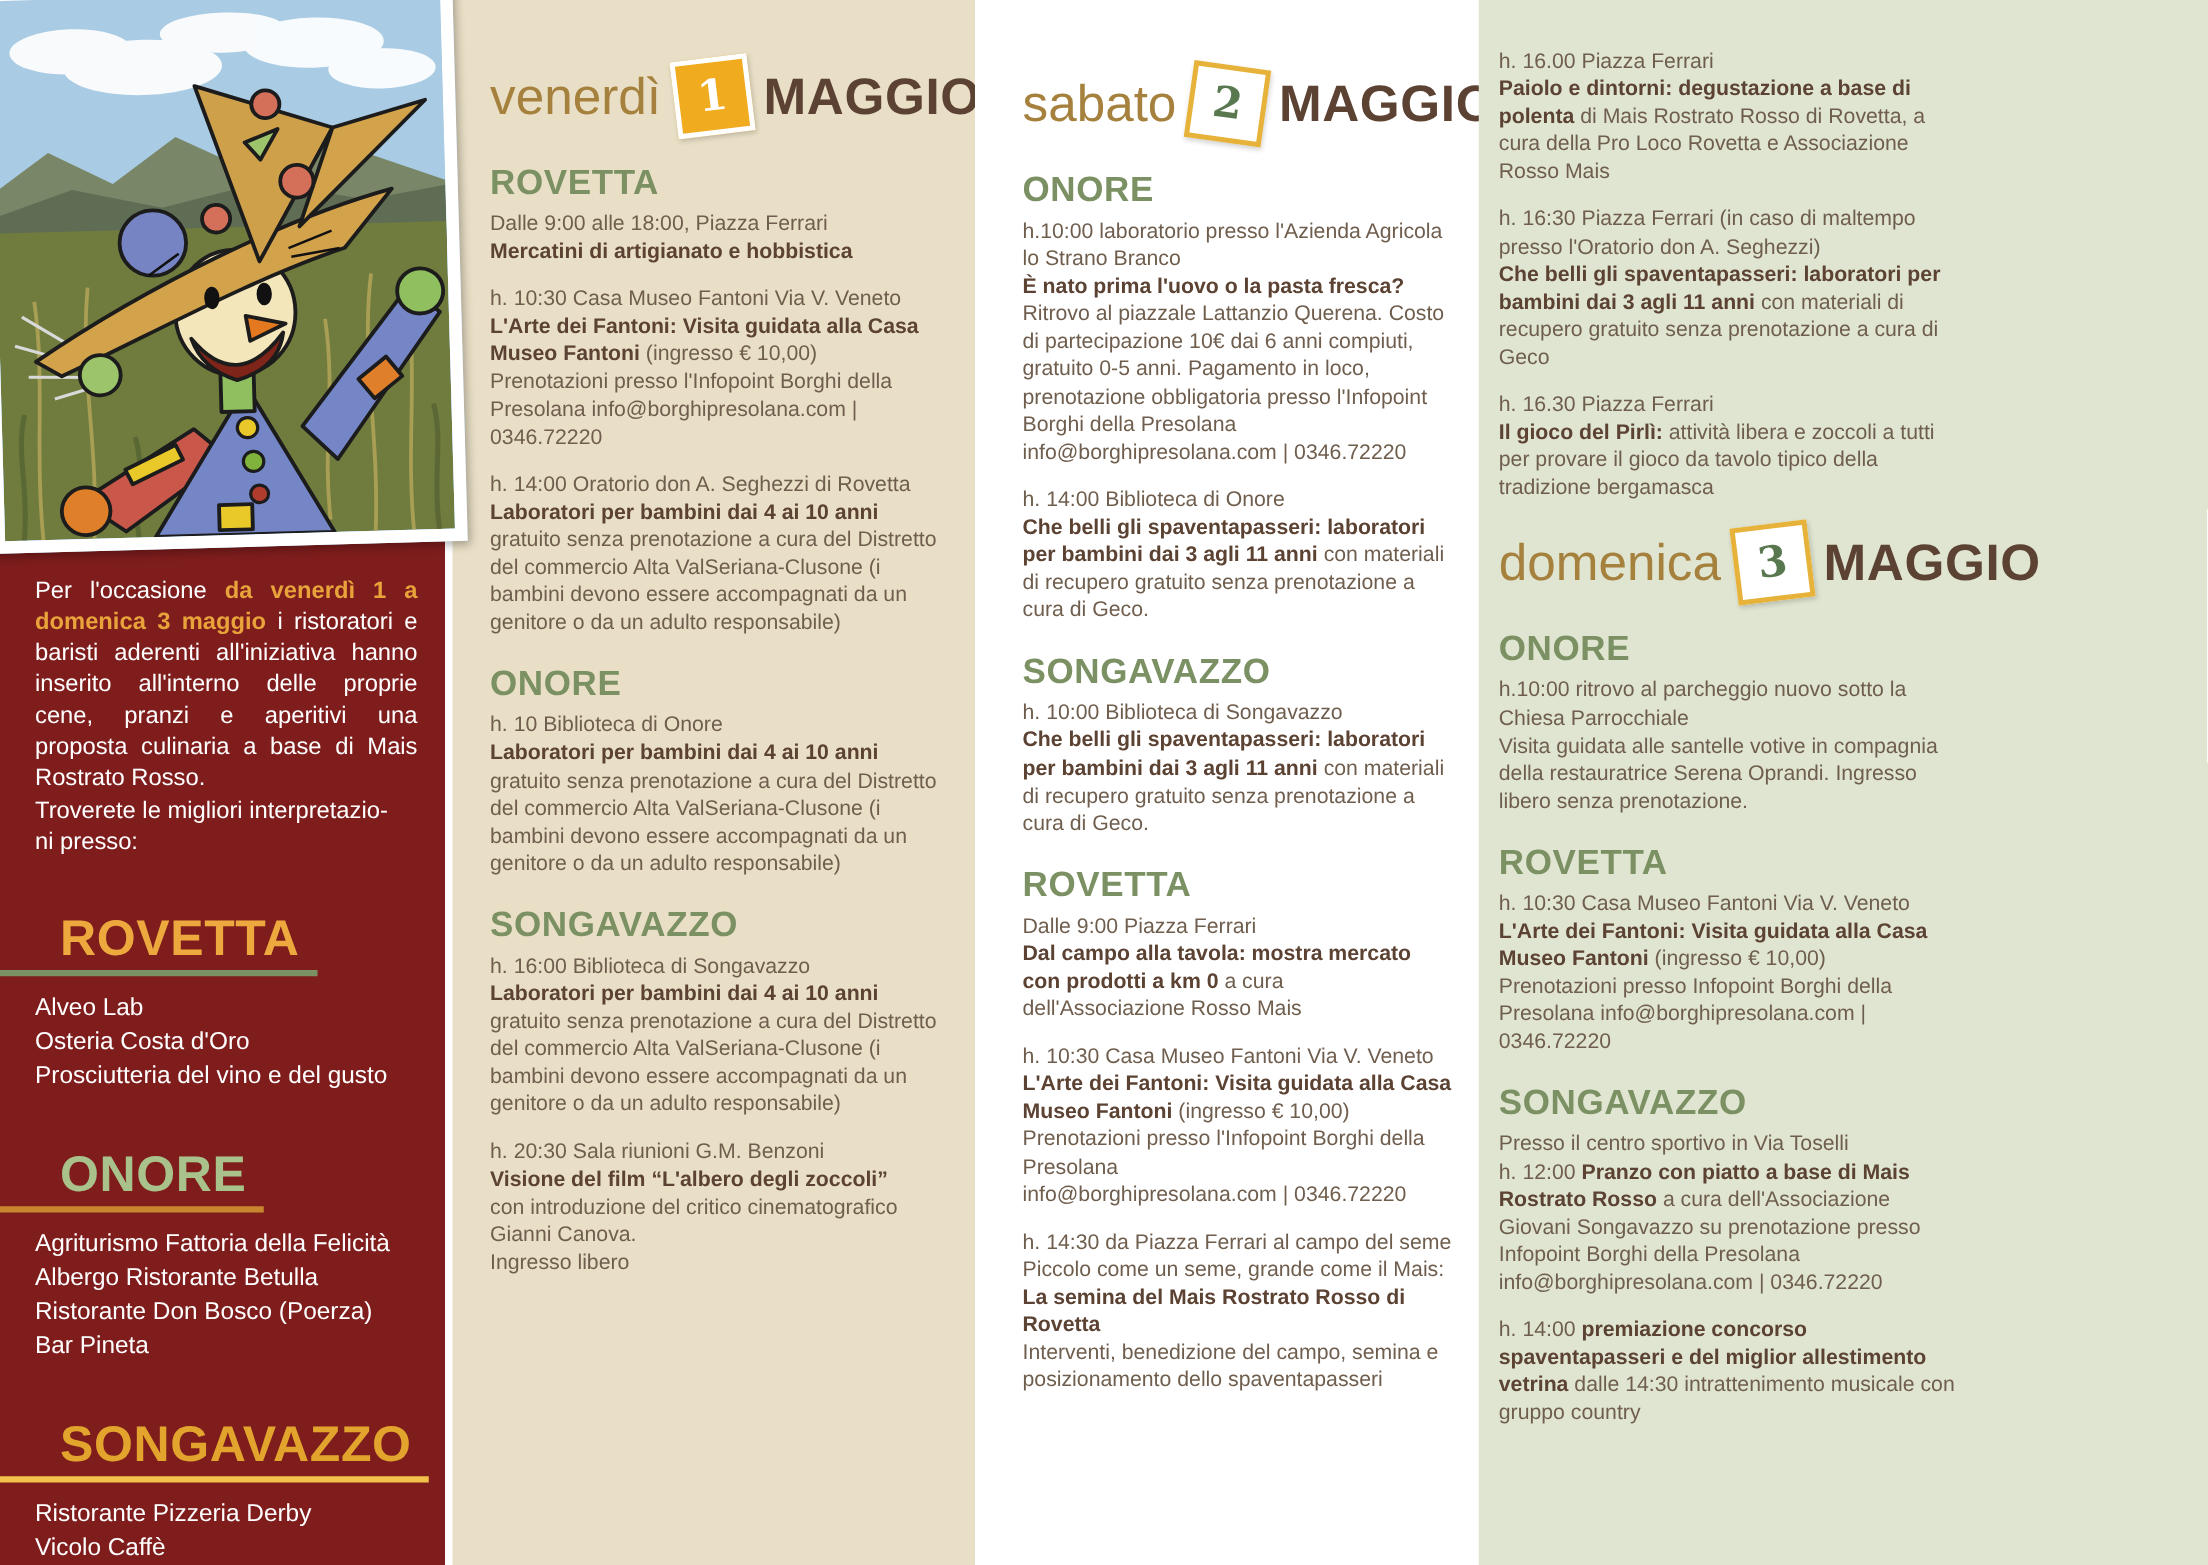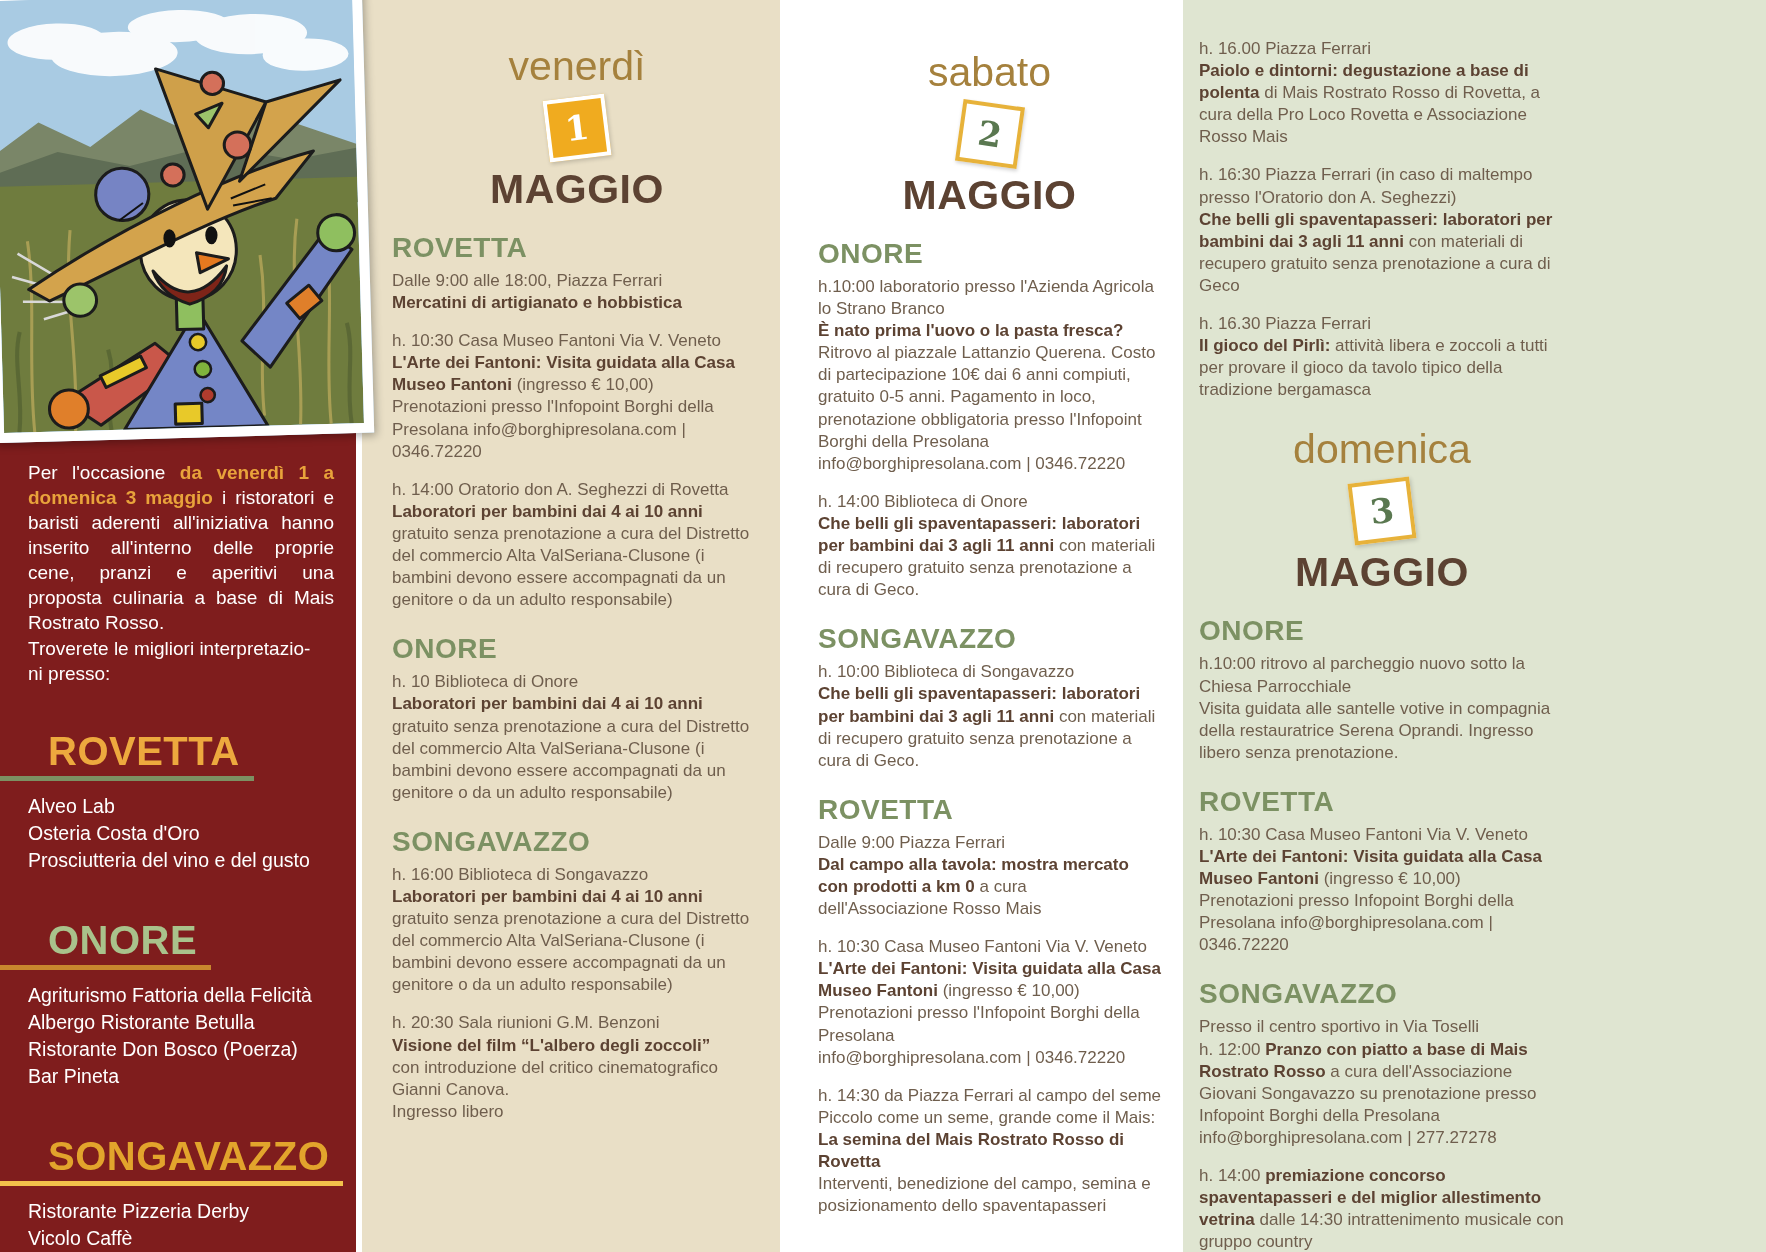--- a/index.html
+++ b/index.html
@@ -23,36 +23,36 @@
   .lp-songavazzo .lp-title{color:#E2A42C; border-bottom:5px solid #F3C14B;}
   .lp-list{color:#fff; font-size:19.5px; line-height:1.4;}
 
   
   .col{position:absolute; top:0; height:1252px; box-sizing:border-box;}
   .col-beige{left:362px; width:424px; background:#E9DFC6; padding:46px 24px 0 30px;}
   .col-white{left:780px; width:397px; background:#ffffff; padding:52px 16px 4px 38px;}
   .col-green{left:1183px; width:583px; background:#DFE5D1; padding:34px 0 0 16px;}
   .col-green .inner{width:366px;}
 
-  .day-hd{display:flex; align-items:center; gap:10px; margin:0 0 20px 0;flex-direction:column;}
+  .day-hd{display:flex; align-items:center; gap:10px; margin:0 0 20px 0;}
   .day-word{font-size:41px; color:#A5813D; line-height:1;}
   .day-month{font-size:41px; font-weight:bold; color:#5C4232; line-height:1; letter-spacing:.5px;}
   .num-box{display:flex; align-items:center; justify-content:center; width:54px; height:54px;
            font-family:"DejaVu Serif", serif; font-size:34px; font-weight:bold; flex:0 0 auto;
            box-shadow:1px 2px 4px rgba(0,0,0,.18);}
   .num-filled{background:#F0AB1F; border:4px solid #fff; color:#fff; transform:rotate(-7deg);}
   .num-open{background:#fff; border:4px solid #E7B23A; color:#5A7850;}
   .r2{transform:rotate(8deg);}
   .r3{transform:rotate(-7deg);}
 
   .sec-hd{font-size:28px; font-weight:bold; color:#7C9163; letter-spacing:.5px; margin:24px 0 8px 0; line-height:1;}
   .event{font-size:17px; line-height:1.3; color:#6F5E4D; margin:0 0 16px 0; white-space:pre-line;}
   .event .b{font-weight:bold; color:#5C4232;}
   .cont-block{margin-top:4px;}
-  .day3-hd{margin-top:28px;}
+  .day3-hd{margin-top:18px;}
 </style>
 </head>
 <body>
 
 <div class="page">
 
   <aside class="col-left">
     <div class="photo">
       <svg viewBox="0 0 352 430" preserveAspectRatio="none">
         <rect x="0" y="0" width="352" height="210" fill="#a9cbe3"></rect>
@@ -227,18 +227,18 @@
       </header>
       <h3 class="sec-hd">ONORE</h3>
       <p class="event"><span>h.10:00 ritrovo al parcheggio nuovo sotto la Chiesa Parrocchiale
 Visita guidata alle santelle votive in compagnia della restauratrice Serena Oprandi. Ingresso libero senza prenotazione.</span></p>
       <h3 class="sec-hd">ROVETTA</h3>
       <p class="event"><span>h. 10:30 Casa Museo Fantoni Via V. Veneto
 </span><span class="b">L'Arte dei Fantoni: Visita guidata alla Casa Museo Fantoni</span><span> (ingresso € 10,00)
 Prenotazioni presso Infopoint Borghi della Presolana info@borghipresolana.com | 0346.72220</span></p>
       <h3 class="sec-hd">SONGAVAZZO</h3>
       <p class="event"><span>Presso il centro sportivo in Via Toselli
-h. 12:00 </span><span class="b">Pranzo con piatto a base di Mais Rostrato Rosso</span><span> a cura dell'Associazione Giovani Songavazzo su prenotazione presso Infopoint Borghi della Presolana info@borghipresolana.com | 277.27278</span></p>
+h. 12:00 </span><span class="b">Pranzo con piatto a base di Mais Rostrato Rosso</span><span> a cura dell'Associazione Giovani Songavazzo su prenotazione presso Infopoint Borghi della Presolana info@borghipresolana.com | 0346.72220</span></p>
       <p class="event"><span>h. 14:00 </span><span class="b">premiazione concorso spaventapasseri e del miglior allestimento vetrina</span><span> dalle 14:30 intrattenimento musicale con gruppo country</span></p>
     </div>
   </section>
 
 </div>
 
 </body></html>

